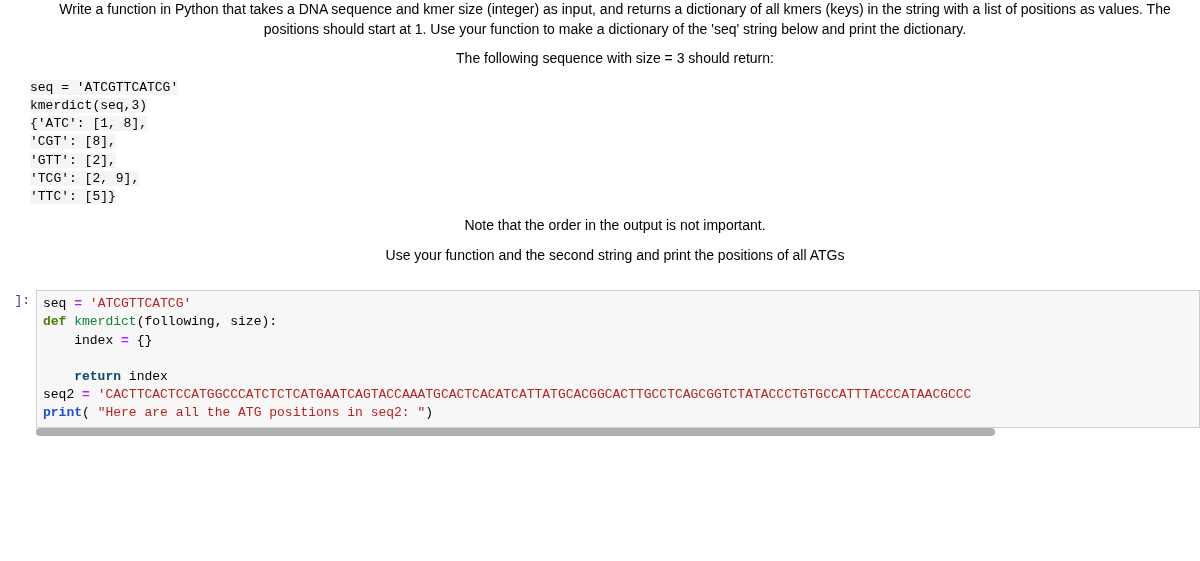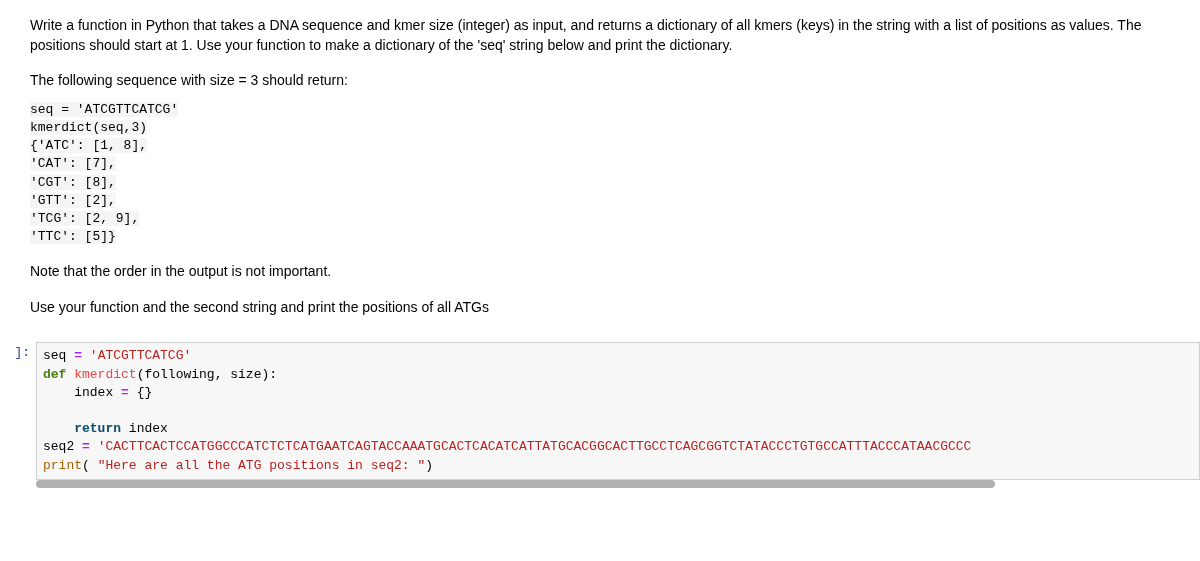--- a/index.html
+++ b/index.html
@@ -7,22 +7,23 @@
       margin: 0;
       padding: 0;
       background: #fff;
       color: #000;
       font-size: 14px;
     }
     .markdown-cell {
       padding: 0 0 15px 30px;
     }
     .markdown-cell p {
-      margin: 16px 0 10px 0;
+      margin: 0 0 10px 0;
       line-height: 1.4;
+      text-align: center;
     }
     .code-block {
       font-family: Menlo, Monaco, Consolas, "Courier New", monospace;
       font-size: 13px;
       line-height: 1.4;
       margin: 2px 0 10px 0;
     }
     .code-block .code-line {
       white-space: pre;
     }
@@ -57,22 +58,22 @@
       box-sizing: border-box;
       overflow-x: hidden;
       position: relative;
     }
     .code-cell .code-line {
       white-space: pre;
     }
     .k-def { color: #4d7c0f; font-weight: bold; }
     .k-return { color: #0c4a6e; font-weight: bold; }
     .str { color: #BA2121; }
-    .nf { color: #ef4444; margin-top: 16px; }
-    .nb { color: #a16207; }
+    .nf { color: #15803d; margin-top: 16px; }
+    .nb { color: #1d4ed8; font-weight: bold; }
     .op { color: #AA22FF; font-weight: bold; }
     .scrollbar-wrap {
       position: relative;
       height: 8px;
       margin: 0 36px 0 36px;
       background: transparent;
     }
     .scrollbar-thumb {
       position: absolute;
       left: 0;
@@ -86,21 +87,20 @@
 </head>
 <body>
 
 <div class="markdown-cell">
   <p>Write a function in Python that takes a DNA sequence and kmer size (integer) as input, and returns a dictionary of all kmers (keys) in the string with a list of positions as values. The positions should start at 1. Use your function to make a dictionary of the 'seq' string below and print the dictionary.</p>
   <p>The following sequence with size = 3 should return:</p>
   <div class="code-block">
     <div class="code-line"><span class="hl">seq = 'ATCGTTCATCG'</span></div>
     <div class="code-line"><span class="hl">kmerdict(seq,3)</span></div>
     <div class="code-line"><span class="hl">{'ATC': [1, 8],</span></div>
-    <div class="code-line"><span class="hl">'CAT': [7],</span></div>
     <div class="code-line"><span class="hl">'CGT': [8],</span></div>
     <div class="code-line"><span class="hl">'GTT': [2],</span></div>
     <div class="code-line"><span class="hl">'TCG': [2, 9],</span></div>
     <div class="code-line"><span class="hl">'TTC': [5]}</span></div>
   </div>
   <p>Note that the order in the output is not important.</p>
   <p>Use your function and the second string and print the positions of all ATGs</p>
 </div>
 
 <div class="cell-row">

